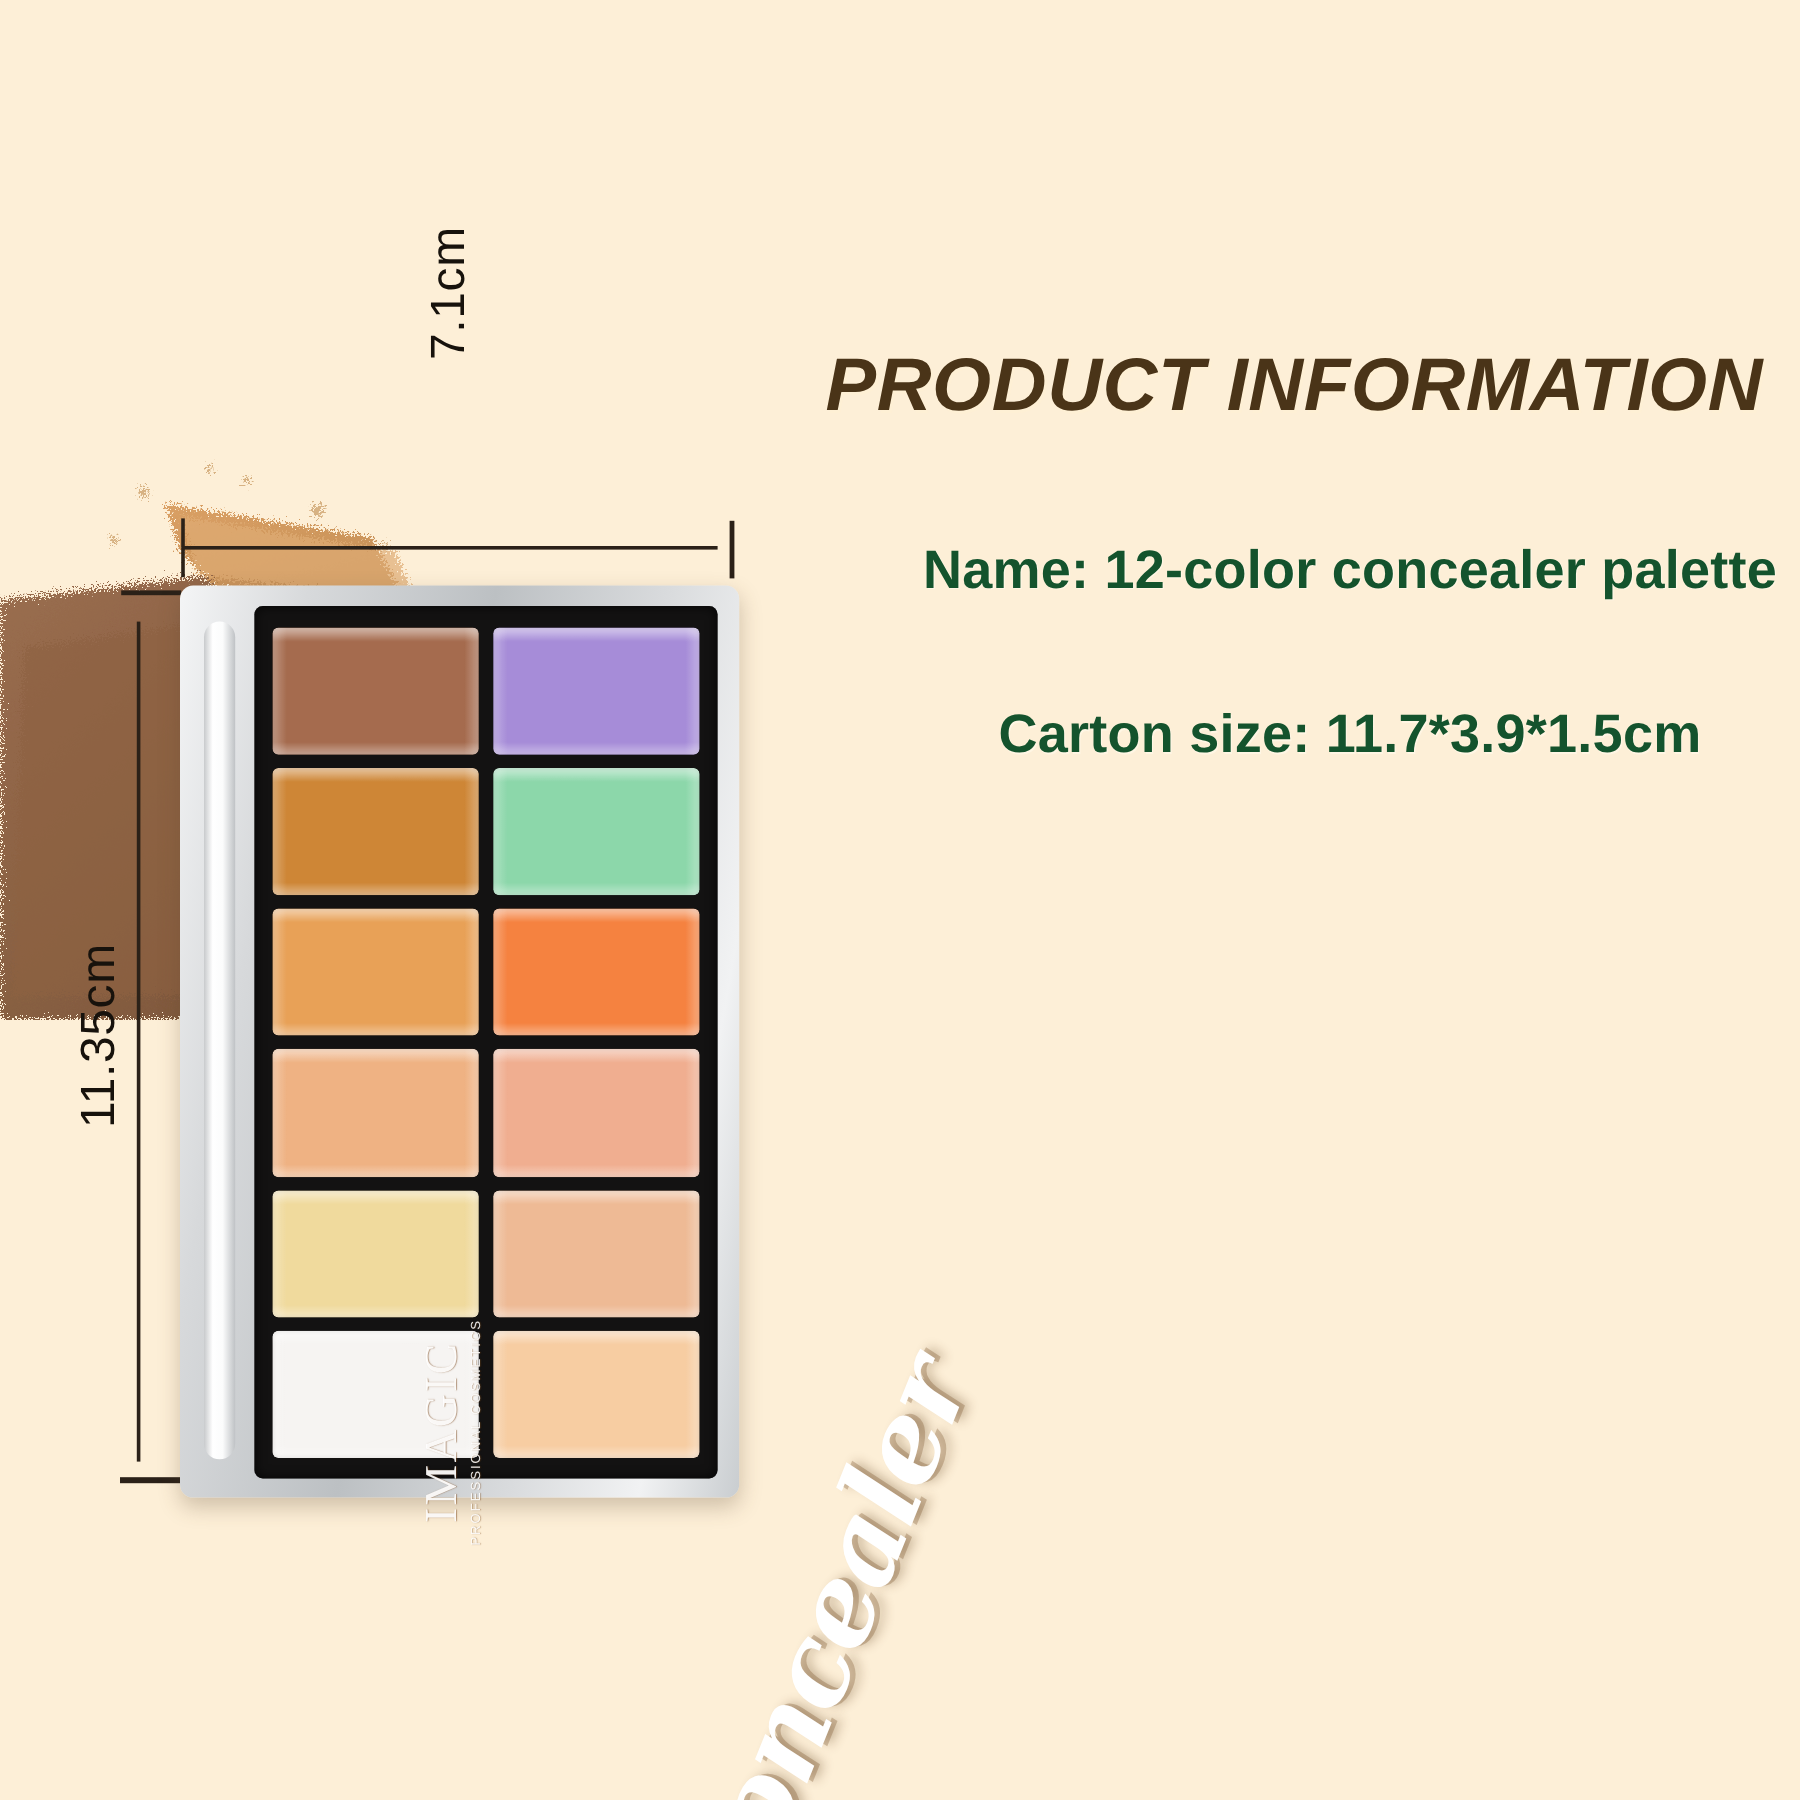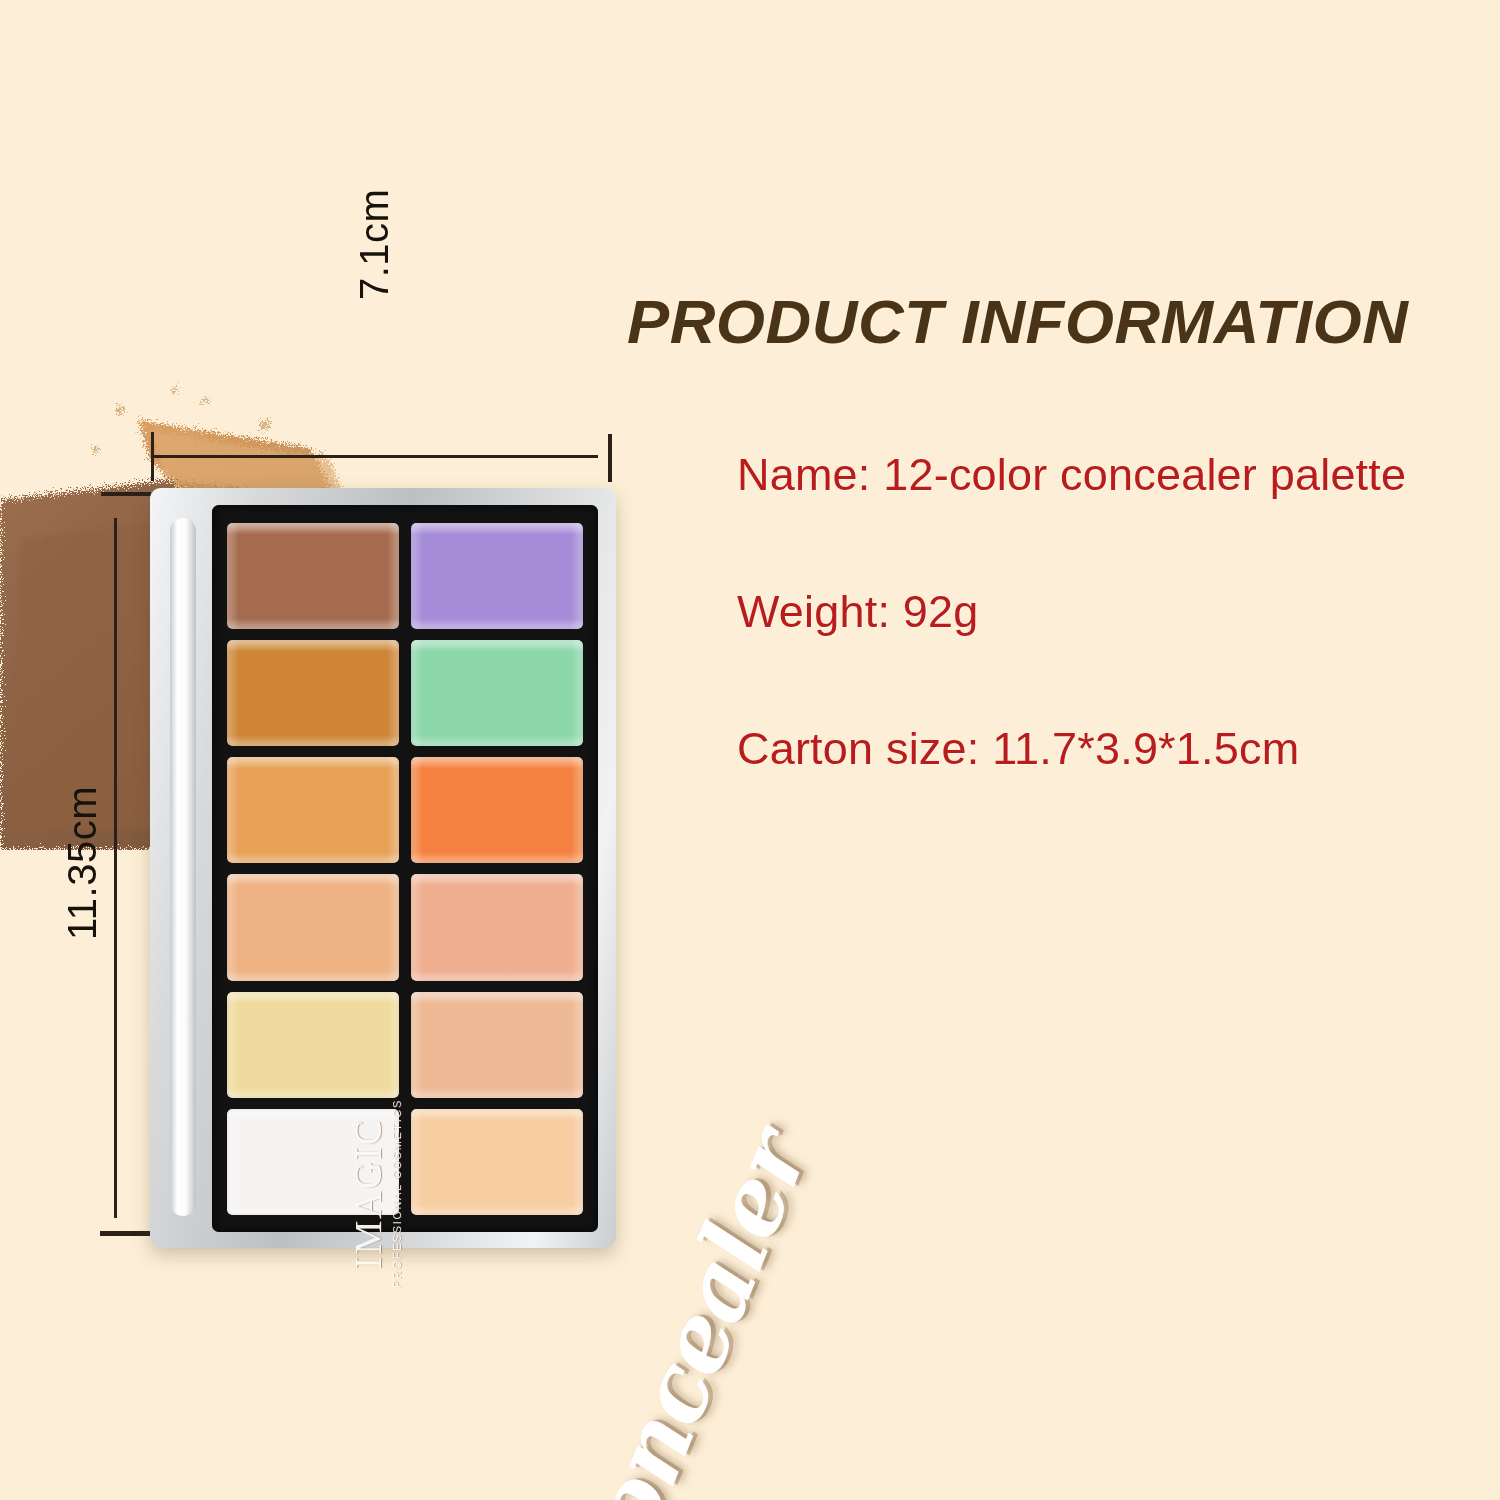--- a/index.html
+++ b/index.html
@@ -187,43 +187,44 @@
       3px 4px 0 rgba(120,78,40,.30),
       5px 7px 9px rgba(90,55,20,.30);
     white-space:nowrap;
     pointer-events:none;
     z-index:7;
   }
 
   
   .info-col{
     position:absolute;
-    left:627px; top:286px;
+    left:640px; top:286px;
     width:860px;
+    text-align:center;
   }
   .info-title{
     font-family:"Liberation Sans", sans-serif;
     font-style:italic;
     font-weight:700;
     font-size:62px;
     color:#4A3418;
     letter-spacing:0.5px;
     transform:scaleX(1.02);
     transform-origin:left center;
     white-space:nowrap;
     text-shadow:2px 2px 0 rgba(255,240,212,.6);
   }
   .info-list{
     margin-top:92px;
   }
   .info-line{
     font-family:"Liberation Sans", sans-serif;
     font-size:45px;
-    font-weight:400;
-    color:#b91c1c;
+    font-weight:700;
+    color:#14532d;
     letter-spacing:0.2px;
     margin-bottom:85px;
     white-space:nowrap;
     padding-left:110px;
     text-shadow:1px 1px 0 rgba(255,248,232,.75);
   }
   .info-line:last-child{ margin-bottom:0; }
 </style>
 </head>
 <body>
@@ -339,18 +340,17 @@
       <span class="brand-sub">PROFESSIONAL COSMETICS</span>
     </div>
 
     <div class="script-word">Concealer</div>
   </div>
 
   <div class="info-col">
     <div class="info-title">PRODUCT INFORMATION</div>
     <div class="info-list" id="info-list">
         <div class="info-line">Name: 12-color concealer palette</div>
-        <div class="info-line">Weight: 92g</div>
         <div class="info-line">Carton size: 11.7*3.9*1.5cm</div>
       </div>
   </div>
 
 </div>
 
 </body></html>

